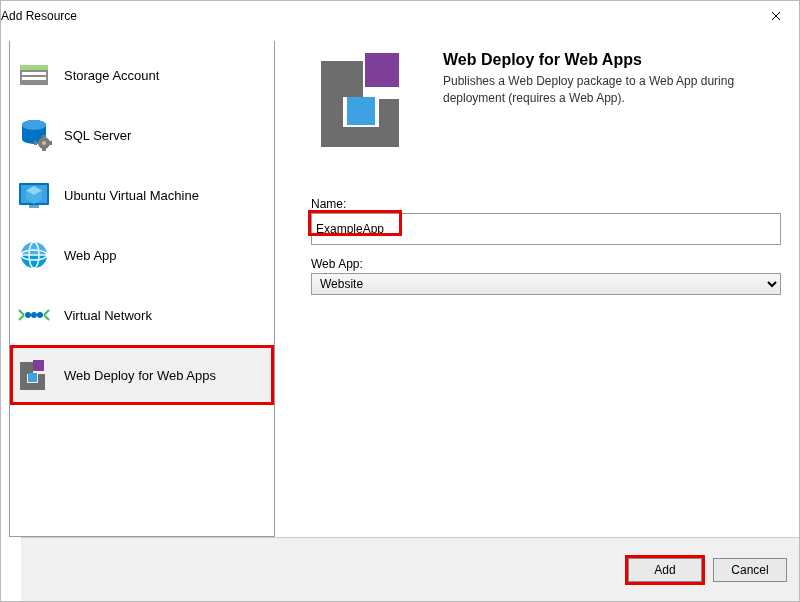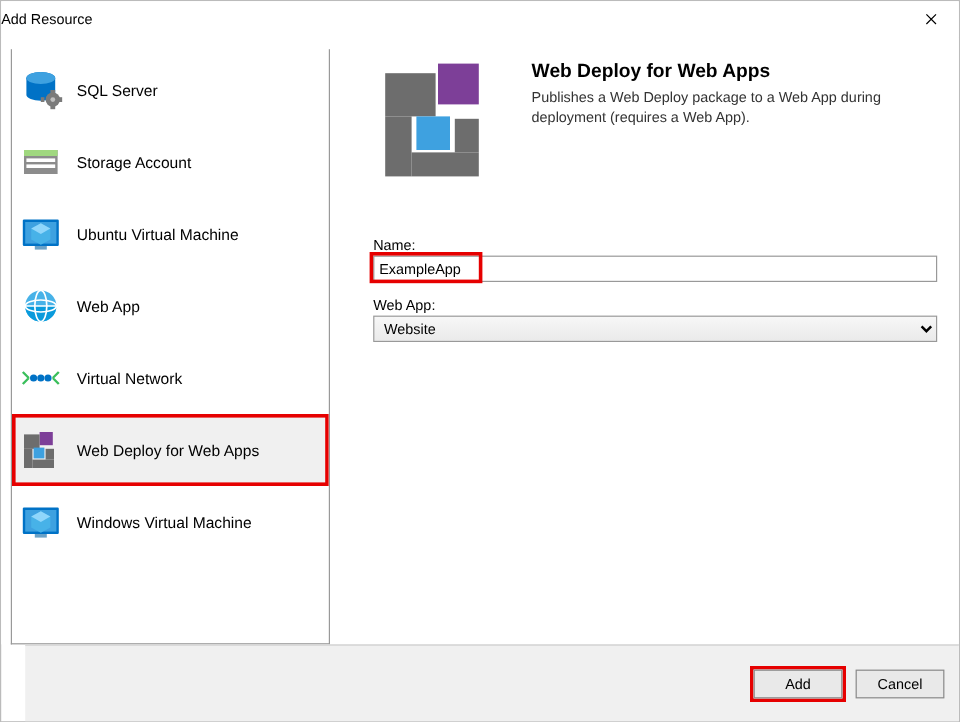--- a/index.html
+++ b/index.html
@@ -114,21 +114,21 @@
     margin-bottom: 4px;
   }
   .detail-desc {
     font-size: 12px; color: #333;
     line-height: 1.4;
     max-width: 320px;
   }
   .field-label { font-size: 12px; margin-bottom: 2px; }
   .full-name-input{
     width:100%;
-    height:22px;
+    height:32px;
     border:1px solid #999;
     font-size:12px;
     padding:2px 4px;
     font-family:inherit;
   }
   .name-overlay-highlight{
     position:absolute;
     left:-3px; top:-3px;
     width:94px; height:26px;
     border:3px solid #e60000;
@@ -176,20 +176,32 @@
           <path d="M1 1 L9 9 M9 1 L1 9" stroke="#000" stroke-width="1"></path>
         </svg>
     </div>
   </div>
 
   <div class="body">
 
     <div class="left-panel">
 
       <div class="resource-list">
+
+        <div class="resource-item">
+          <span class="item-icon">
+            <svg width="36" height="36" viewBox="0 0 36 36">
+                <rect x="4" y="8" width="28" height="20" fill="#8c8c8c"></rect>
+                <rect x="4" y="8" width="28" height="5" fill="#a0d87f"></rect>
+                <rect x="6" y="15" width="24" height="3" fill="#fff"></rect>
+                <rect x="6" y="20" width="24" height="3" fill="#fff"></rect>
+              </svg>
+          </span>
+          <span class="item-label">Storage Account</span>
+        </div>
 
         <div class="resource-item">
           <span class="item-icon">
             <svg width="36" height="36" viewBox="0 0 36 36">
                 <ellipse cx="18" cy="8" rx="12" ry="5" fill="#0072c6"></ellipse>
                 <path d="M6 8 v14 a12 5 0 0 0 24 0 V8" fill="#0072c6"></path>
                 <ellipse cx="18" cy="8" rx="12" ry="5" fill="#3ea1e0"></ellipse>
                 <circle cx="28" cy="26" r="6" fill="#7a7a7a"></circle>
                 <circle cx="28" cy="26" r="2" fill="#bfbfbf"></circle>
                 <rect x="26" y="18" width="4" height="3" fill="#7a7a7a"></rect>
@@ -197,32 +209,20 @@
                 <rect x="18" y="24" width="3" height="4" fill="#7a7a7a"></rect>
                 <rect x="33" y="24" width="3" height="4" fill="#7a7a7a"></rect>
               </svg>
           </span>
           <span class="item-label">SQL Server</span>
         </div>
 
         <div class="resource-item">
           <span class="item-icon">
             <svg width="36" height="36" viewBox="0 0 36 36">
-                <rect x="4" y="8" width="28" height="20" fill="#8c8c8c"></rect>
-                <rect x="4" y="8" width="28" height="5" fill="#a0d87f"></rect>
-                <rect x="6" y="15" width="24" height="3" fill="#fff"></rect>
-                <rect x="6" y="20" width="24" height="3" fill="#fff"></rect>
-              </svg>
-          </span>
-          <span class="item-label">Storage Account</span>
-        </div>
-
-        <div class="resource-item">
-          <span class="item-icon">
-            <svg width="36" height="36" viewBox="0 0 36 36">
                 <rect x="3" y="6" width="30" height="22" rx="1" fill="#0072c6"></rect>
                 <rect x="5" y="8" width="26" height="18" fill="#3ea1e0"></rect>
                 <rect x="13" y="28" width="10" height="3" fill="#6aa2c8"></rect>
                 <path d="M18 9 l8 4.5 v9 l-8 4.5 -8-4.5 v-9 z" fill="#47b2e8"></path>
                 <path d="M18 9 l8 4.5 -8 4.5 -8-4.5 z" fill="#8fd6fb"></path>
               </svg>
           </span>
           <span class="item-label">Ubuntu Virtual Machine</span>
         </div>
 
@@ -258,32 +258,20 @@
               <rect x="4" y="5" width="13" height="12" fill="#6d6d6d"></rect>
               <rect x="4" y="17" width="7" height="16" fill="#6d6d6d"></rect>
               <rect x="11" y="26" width="18" height="7" fill="#6d6d6d"></rect>
               <rect x="22" y="17" width="7" height="9" fill="#6d6d6d"></rect>
               <rect x="12" y="16" width="9" height="9" fill="#3ea1e0"></rect>
             </svg>
           </span>
           <span class="item-label">Web Deploy for Web Apps</span>
         </div>
 
-        <div class="resource-item">
-          <span class="item-icon">
-            <svg width="36" height="36" viewBox="0 0 36 36">
-                <rect x="3" y="6" width="30" height="22" rx="1" fill="#0072c6"></rect>
-                <rect x="5" y="8" width="26" height="18" fill="#3ea1e0"></rect>
-                <rect x="13" y="28" width="10" height="3" fill="#6aa2c8"></rect>
-                <path d="M18 9 l8 4.5 v9 l-8 4.5 -8-4.5 v-9 z" fill="#47b2e8"></path>
-                <path d="M18 9 l8 4.5 -8 4.5 -8-4.5 z" fill="#8fd6fb"></path>
-              </svg>
-          </span>
-          <span class="item-label">Windows Virtual Machine</span>
-        </div>
 
       </div>
     </div>
 
     <div class="details-panel">
       <div class="detail-header">
         <span class="detail-logo">
           <svg width="108" height="108" viewBox="0 0 108 108">
             <rect x="54" y="6" width="34" height="34" fill="#7d3f98"></rect>
             <rect x="10" y="14" width="42" height="36" fill="#6d6d6d"></rect>

